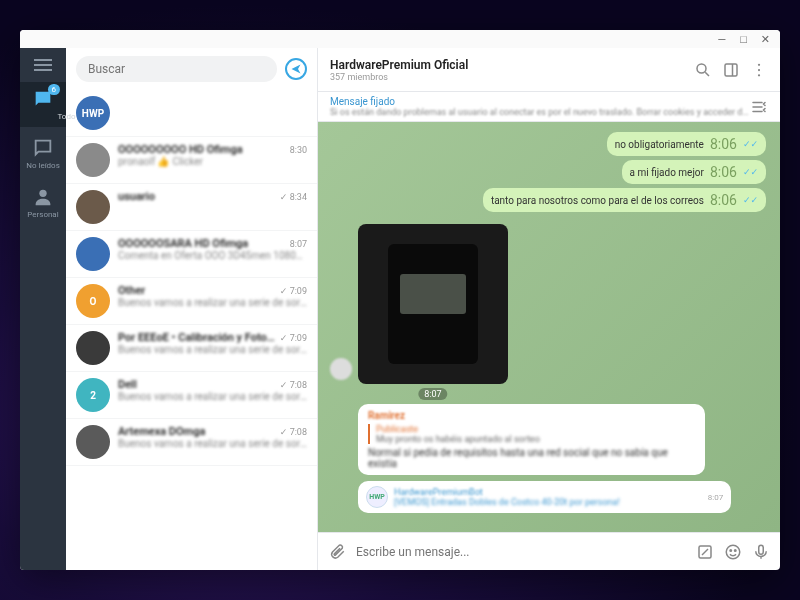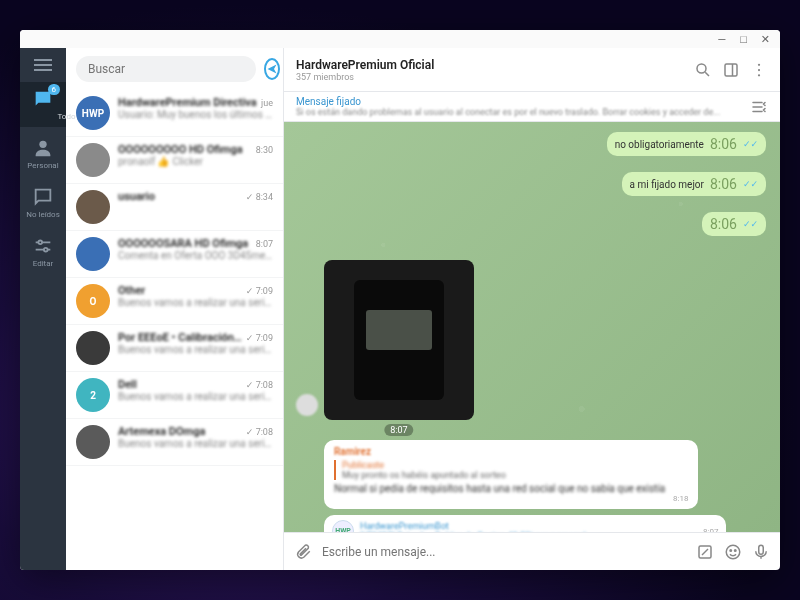--- a/index.html
+++ b/index.html
@@ -20,21 +20,21 @@
 .rail { width: 46px; background: #2b3440; display: flex; flex-direction: column; align-items: center; padding-top: 8px; gap: 4px; }
 .rail .hamburger { width: 18px; height: 14px; margin-bottom: 8px; cursor: pointer; }
 .rail .hamburger div { height: 2px; background: #8a96a3; margin: 3px 0; }
 .rail-item { width: 46px; padding: 6px 0; display: flex; flex-direction: column; align-items: center; cursor: pointer; position: relative; }
 .rail-item.active { background: #1c252e; }
 .rail-item svg { width: 22px; height: 22px; }
 .rail-item .label { font-size: 8px; color: #8a96a3; margin-top: 2px; }
 .rail-item.active .label { color: #d0d5da; margin-left: 47px; }
 .badge { position: absolute; top: 2px; right: 6px; background: #4fb7ef; color: #fff; font-size: 8px; border-radius: 8px; padding: 1px 4px; min-width: 12px; text-align: center; }
 
-.chatlist { width: 218px; background: #fff; border-right: 1px solid #e5e7eb; display: flex; flex-direction: column; }
+.chatlist { width: 252px; background: #fff; border-right: 1px solid #e5e7eb; display: flex; flex-direction: column; }
 .search-row { padding: 8px 10px; display: flex; align-items: center; gap: 8px; }
 .search { flex: 1; height: 26px; background: #f1f2f3; border: none; border-radius: 13px; padding: 0 12px; font-size: 12px; color: #666; outline: none; }
 .compose { width: 22px; height: 22px; border-radius: 50%; border: 2px solid #38a7e3; display: flex; align-items: center; justify-content: center; cursor: pointer; }
 .compose svg { width: 12px; height: 12px; }
 .chats { flex: 1; overflow: hidden; }
 .chat-item { display: flex; padding: 6px 10px; gap: 8px; cursor: pointer; border-bottom: 1px solid #f3f4f5; }
 .chat-item.selected { background: #4ea9df; }
 .chat-item.selected .chat-title, .chat-item.selected .chat-sub, .chat-item.selected .chat-time { color: #fff; }
 .avatar { width: 34px; height: 34px; border-radius: 50%; flex-shrink: 0; background: #ccc; display: flex; align-items: center; justify-content: center; font-size: 10px; font-weight: bold; color: #fff; filter: blur(0.3px); }
 .chat-body { flex: 1; min-width: 0; }
@@ -56,21 +56,21 @@
 .messages {
   flex: 1; overflow: hidden; padding: 10px 14px;
   background: #9bbf8f;
   background-image:
     radial-gradient(circle at 20% 30%, rgba(255,255,255,.06) 2px, transparent 2px),
     radial-gradient(circle at 60% 70%, rgba(255,255,255,.06) 3px, transparent 3px),
     radial-gradient(circle at 80% 20%, rgba(255,255,255,.06) 2px, transparent 2px),
     linear-gradient(135deg, #a4c798 0%, #8fb584 100%);
   position: relative;
 }
-.bubble-out { background: #d4f3b9; border-radius: 10px; padding: 4px 8px; font-size: 10px; color: #333; margin-left: auto; margin-bottom: 16px; max-width: 70%; display: flex; align-items: center; gap: 6px; filter: blur(0.5px); }
+.bubble-out { background: #d4f3b9; border-radius: 10px; padding: 4px 8px; font-size: 10px; color: #333; margin-left: auto; margin-bottom: 4px; max-width: 70%; display: flex; align-items: center; gap: 6px; filter: blur(0.5px); }
 .bubble-out .time { font-size: 14px; color: #7aa05f; }
 .checks { color: #4fb7ef; font-size: 9px; }
 .img-msg { width: 150px; height: 160px; background: #1a1a1a; border-radius: 8px; margin: 8px 0 4px 26px; display: flex; align-items: center; justify-content: center; position: relative; }
 .watch { width: 90px; height: 120px; background: #0a0a0a; border-radius: 6px; position: relative; }
 .watch::before { content: ""; position: absolute; top: 30px; left: 12px; right: 12px; height: 40px; background: #4a5048; border-radius: 3px; }
 .watch::after { content: ""; position: absolute; top: -16px; bottom: -16px; left: 28px; right: 28px; background: #0a0a0a; z-index: -1; }
 .img-time { position: absolute; bottom: -16px; left: 50%; transform: translateX(-50%); background: rgba(0,0,0,.3); color: #fff; font-size: 9px; padding: 1px 6px; border-radius: 8px; }
 .mini-avatar { width: 22px; height: 22px; border-radius: 50%; background: #ddd; position: absolute; left: -2px; bottom: 4px; filter: blur(1px); }
 .bubble-in { background: #fff; border-radius: 10px; padding: 6px 10px; margin: 20px 0 6px 26px; max-width: 80%; position: relative; }
 .bubble-in .author { font-size: 10px; color: #e07030; font-weight: 600; filter: blur(1px); }
@@ -108,62 +108,46 @@
         </div>
 
       <div class="rail-item active">
         <svg viewBox="0 0 24 24" fill="#4fb7ef">
             <path d="M4 4h16v12H7l-3 3V4z"></path>
           </svg>
         <span class="badge">6</span>
         <span class="label">Todo</span>
       </div>
       <div class="rail-item">
+        <svg viewBox="0 0 24 24" fill="none" stroke="#8a96a3" stroke-width="2">
+            <path d="M4 4h16v12H7l-3 3V4z"></path>
+          </svg>
+        <span class="label">No leídos</span>
+      </div>
+      <div class="rail-item">
         <svg viewBox="0 0 24 24" fill="#8a96a3">
             <circle cx="12" cy="8" r="4"></circle>
             <path d="M4 20c0-4 4-6 8-6s8 2 8 6v1H4v-1z"></path>
           </svg>
         <span class="label">Personal</span>
-      </div>
-      <div class="rail-item">
-        <svg viewBox="0 0 24 24" fill="none" stroke="#8a96a3" stroke-width="2">
-            <path d="M4 4h16v12H7l-3 3V4z"></path>
-          </svg>
-        <span class="label">No leídos</span>
-      </div>
-      <div class="rail-item">
-        <svg viewBox="0 0 24 24" fill="none" stroke="#8a96a3" stroke-width="2">
-            <line x1="4" y1="8" x2="20" y2="8"></line>
-            <circle cx="9" cy="8" r="2" fill="#2b3440"></circle>
-            <line x1="4" y1="16" x2="20" y2="16"></line>
-            <circle cx="15" cy="16" r="2" fill="#2b3440"></circle>
-          </svg>
-        <span class="label">Editar</span>
       </div>
     </div>
 
     <div class="chatlist">
       <div class="search-row">
         <input class="search" placeholder="Buscar" style="">
         <div class="compose">
           <svg viewBox="0 0 24 24" fill="#38a7e3">
               <path d="M3 12l18-9-5 9 5 9-18-9z"></path>
             </svg>
         </div>
       </div>
       <div class="chats" id="chats">
           <div class="chat-item">
             <div class="avatar" style="background:#3a6fb5">HWP</div>
-            <div class="chat-body">
-              <div class="chat-top">
-                <div class="chat-title">HardwarePremium Directiva</div>
-                <div class="chat-time">jue</div>
-              </div>
-              <div class="chat-sub">Usuario: Muy buenos los últimos artículos ba</div>
-            </div>
           </div>
           <div class="chat-item">
             <div class="avatar" style="background:#8a8a8a"></div>
             <div class="chat-body">
               <div class="chat-top">
                 <div class="chat-title">OOOOOOOOO HD Ofimga</div>
                 <div class="chat-time">8:30</div>
               </div>
               <div class="chat-sub">pronaolf 👍 Clicker</div>
             </div>
@@ -267,41 +251,41 @@
             <span>no obligatoriamente</span>
             <span class="time">8:06</span>
             <span class="checks">✓✓</span>
           </div>
           <div class="bubble-out">
             <span>a mi fijado mejor</span>
             <span class="time">8:06</span>
             <span class="checks">✓✓</span>
           </div>
           <div class="bubble-out">
+            <span>tanto para nosotros como para el de los correos</span>
             <span class="time">8:06</span>
             <span class="checks">✓✓</span>
           </div>
         </div>
 
         <div style="position:relative;">
           <div class="mini-avatar"></div>
           <div class="img-msg">
             <div class="watch"></div>
             <div class="img-time">8:07</div>
           </div>
         </div>
 
         <div class="bubble-in">
           <div class="author">Ramirez</div>
           <div class="quote">
             <div class="quote-title">Publicaste</div>
             <div class="quote-body">Muy pronto os habéis apuntado al sorteo</div>
           </div>
           <div class="body">Normal si pedía de requisitos hasta una red social que no sabía que existía</div>
-          <div class="time">8:18</div>
         </div>
 
         <div class="bubble-bot">
           <div class="botav">HWP</div>
           <div class="bottext">
             <div class="botname">HardwarePremiumBot</div>
             <div class="botbody">[VEMOS] Entradas Dobles de Costco 40-20t por persona!</div>
           </div>
           <div class="time">8:07</div>
         </div>

